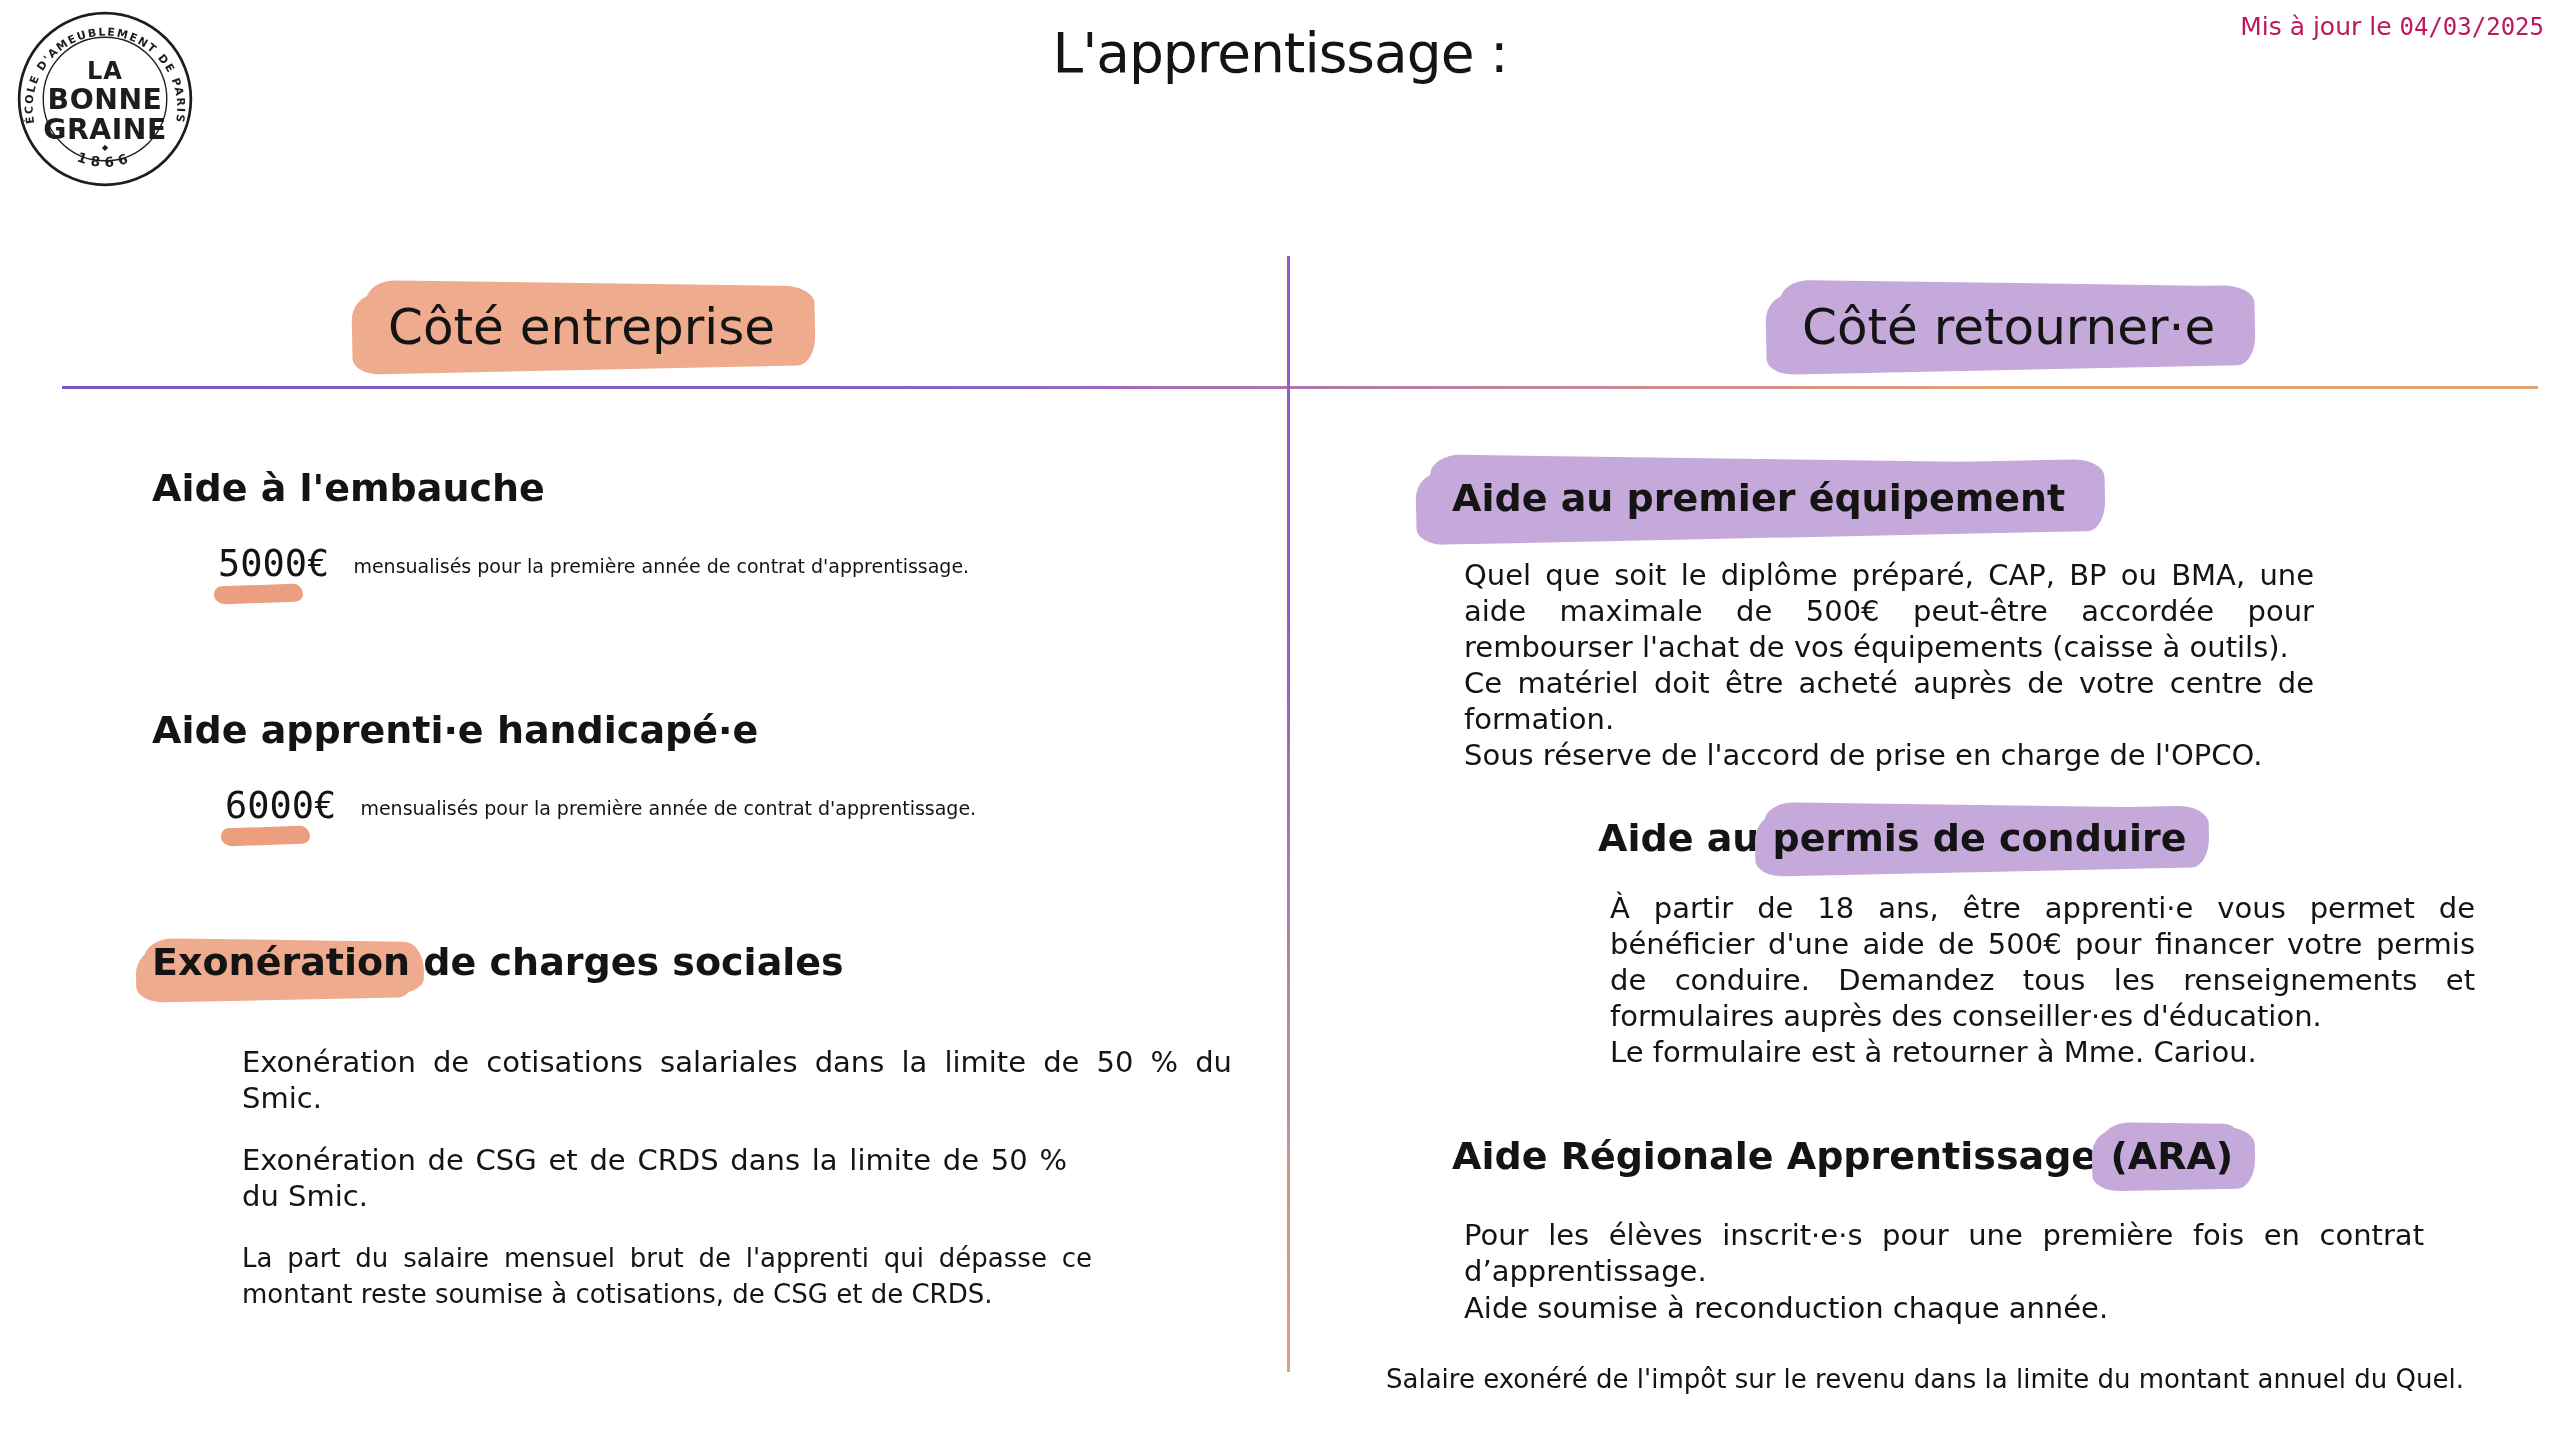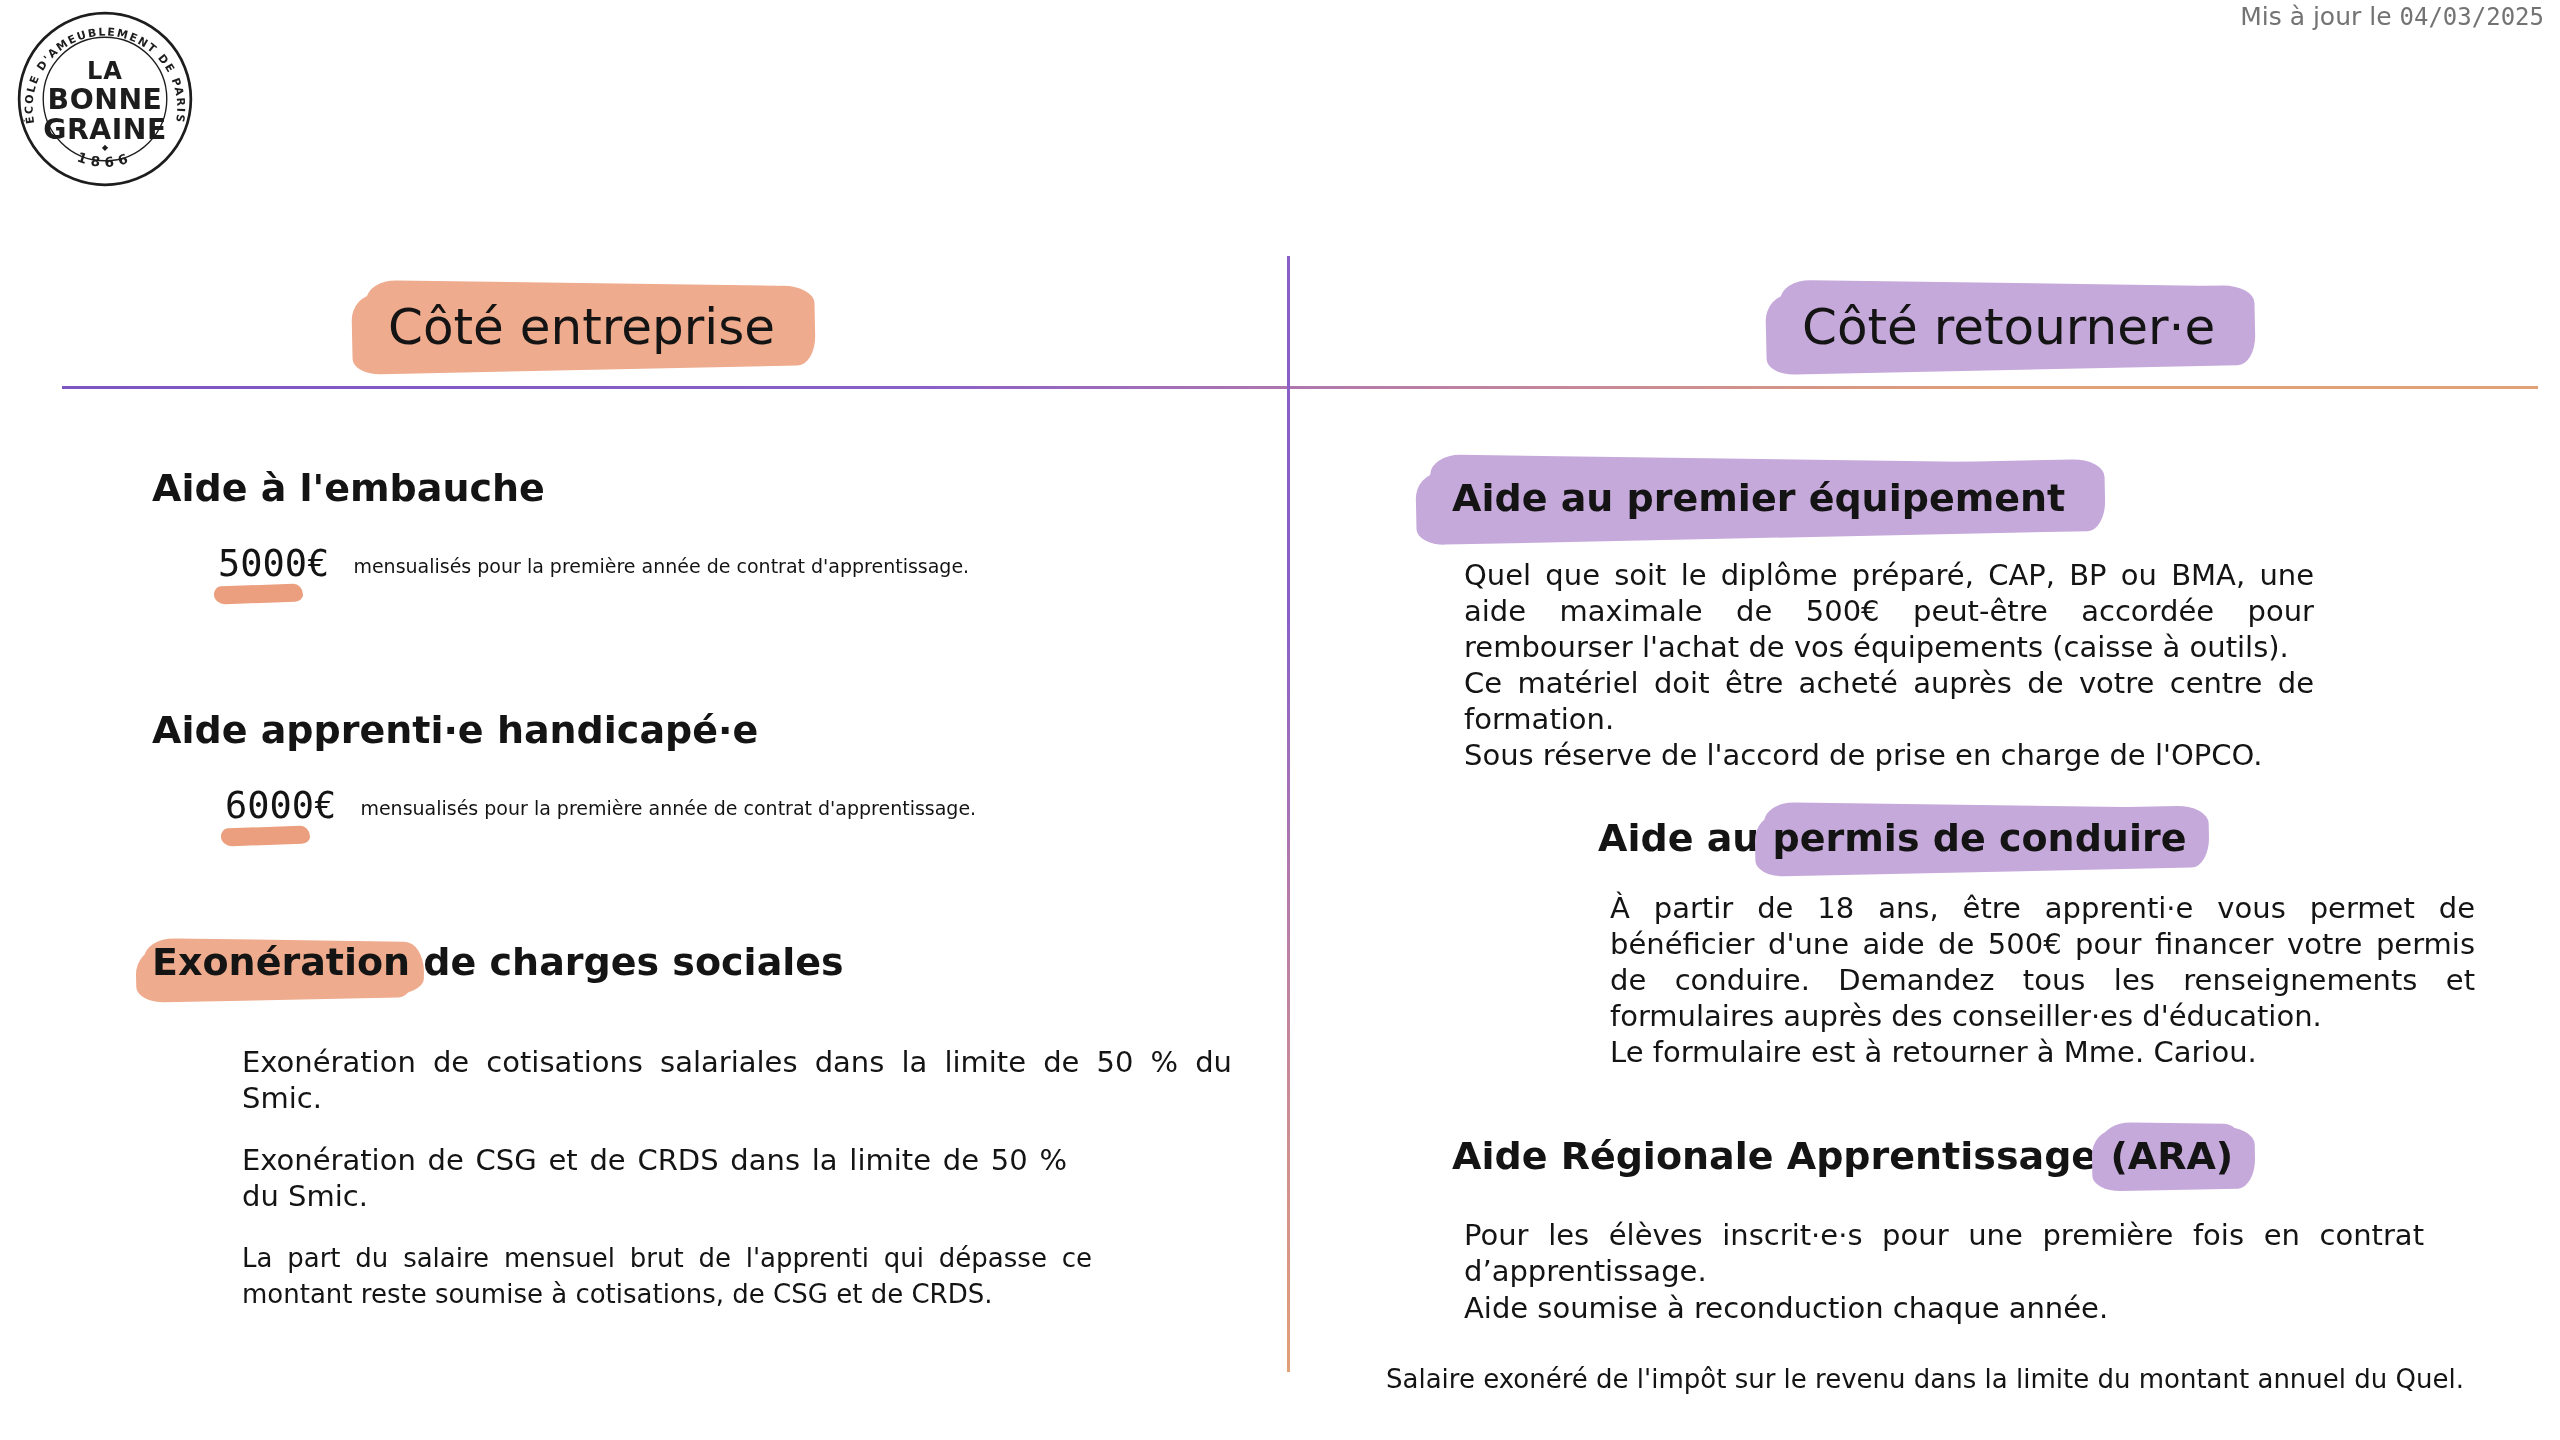--- a/index.html
+++ b/index.html
@@ -14,21 +14,21 @@
   .logo{position:absolute;left:16px;top:10px;width:178px;height:178px}
   .ring-outer{fill:#fff;stroke:#1d1d1d;stroke-width:2.6}
   .ring-inner{fill:none;stroke:#1d1d1d;stroke-width:1.3}
   .arc-text{font-size:10.5px;letter-spacing:1.6px;fill:#1d1d1d;font-weight:bold;font-family:"DejaVu Sans",sans-serif}
   .logo-la{font-size:23px;letter-spacing:1px;fill:#1d1d1d;text-anchor:middle;font-weight:bold}
   .logo-name{font-size:27px;letter-spacing:.5px;fill:#1d1d1d;text-anchor:middle;font-weight:bold}
   .logo-diamond{font-size:8px;fill:#1d1d1d;text-anchor:middle}
   .logo-year{font-size:13px;letter-spacing:5px;fill:#1d1d1d;font-weight:bold}
 
   
-  .updated{position:absolute;top:2px;right:16px;font-size:25px;color:#737373;white-space:nowrap}
+  .updated{position:absolute;top:12px;right:16px;font-size:25px;color:#be185d;white-space:nowrap}
   .updated .num{font-family:"DejaVu Sans Mono",monospace;font-size:24px}
   .title{position:absolute;top:26px;left:0;width:100%;text-align:center;font-size:55px;letter-spacing:-1px;line-height:1}
   .title .t2{margin-top:36px}
 
   
   .col-header{position:absolute;font-size:50px;line-height:1;white-space:nowrap}
   .hrule{position:absolute;top:386px;left:62px;width:2476px;height:3px;
     background:linear-gradient(90deg,#7d55c3 0%,#8a5fc8 35%,#bb7fa5 55%,#e2a077 78%,#e2a077 100%)}
   .vrule{position:absolute;left:1287px;top:256px;width:3px;height:1116px;
     background:linear-gradient(180deg,#8a5fc8 0%,#8a5fc8 32%,#bb7fa5 62%,#e2a077 100%)}
@@ -71,20 +71,21 @@
   <text class="logo-la" x="85" y="66">LA</text>
   <text class="logo-name" x="85" y="95">BONNE</text>
   <text class="logo-name" x="85" y="123">GRAINE</text>
   <text class="logo-diamond" x="85" y="134">◆</text>
   <text class="logo-year"><textPath href="#arcBottom" startOffset="50%" text-anchor="middle">1866</textPath></text>
 </svg>
 
 <div class="updated"><span>Mis à jour le</span> <span class="num">04/03/2025</span></div>
 
 <div class="title">
+  <div>L'apprentissage :</div>
 </div>
 
 <div class="col-header" style="left:388px;top:302px">
   <span class="hl hl-salmon hl-big">Côté entreprise</span>
 </div>
 <div class="col-header" style="left:1802px;top:302px">
   <span class="hl hl-purple hl-big">Côté retourner·e</span>
 </div>
 
 <div class="hrule"></div>

